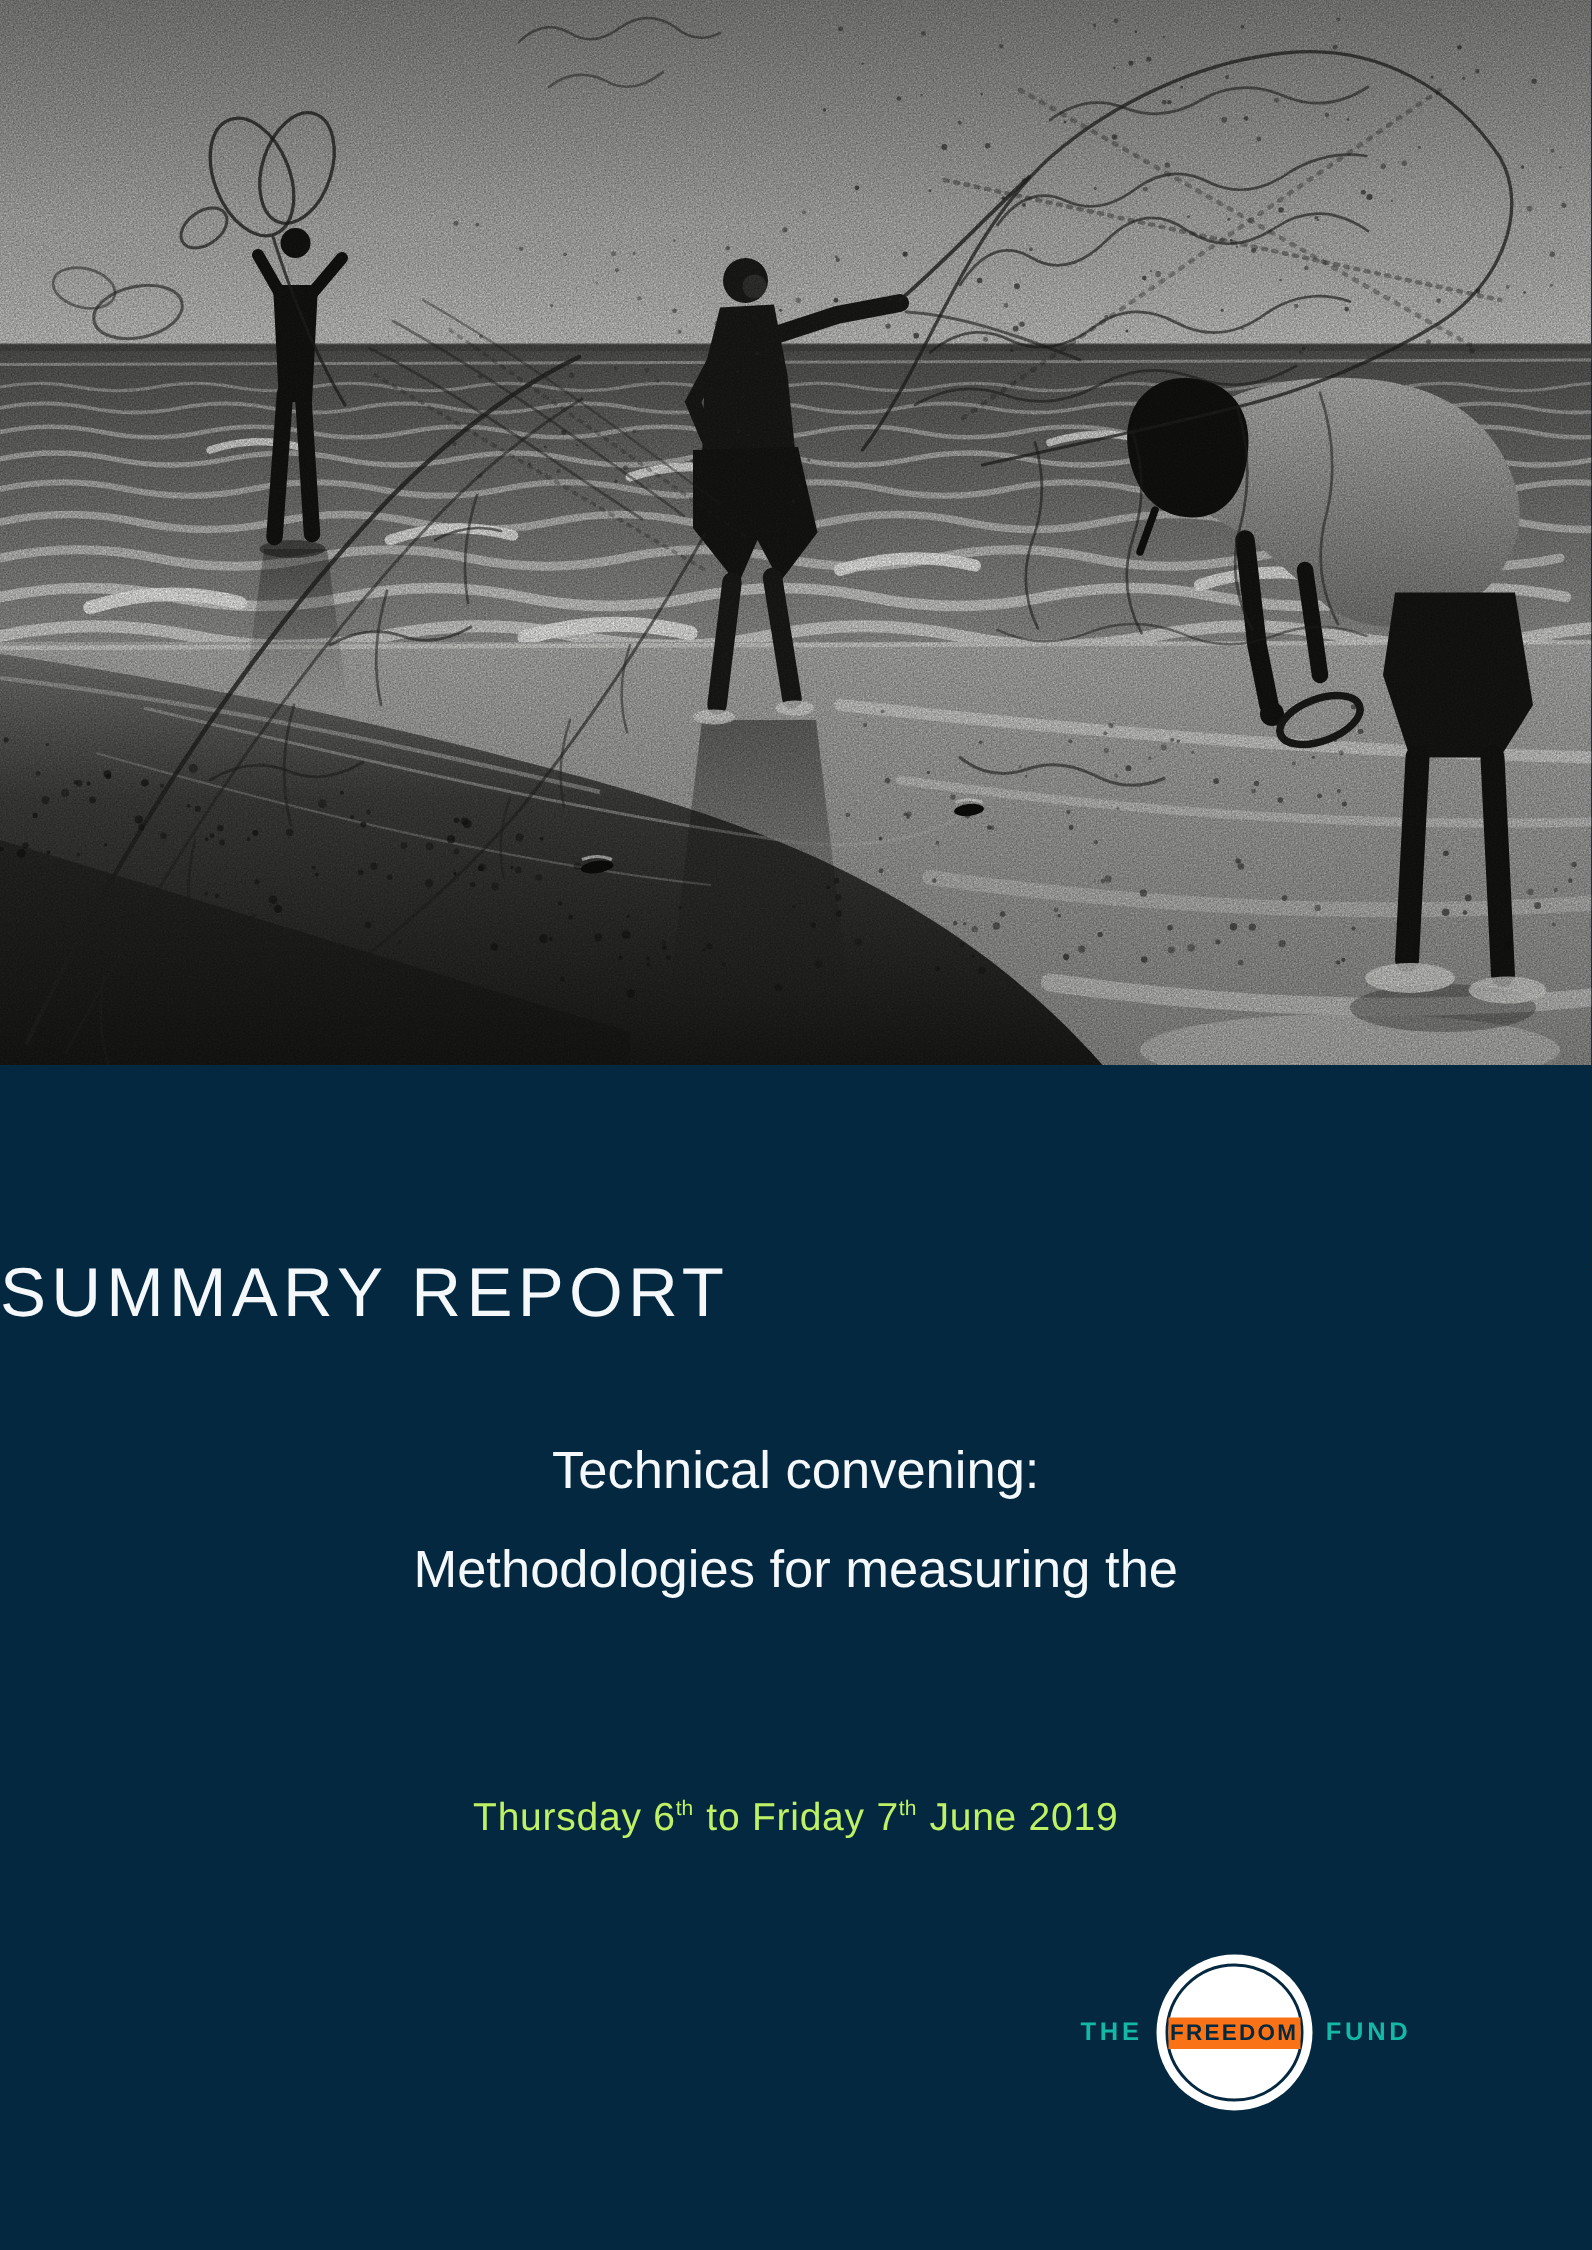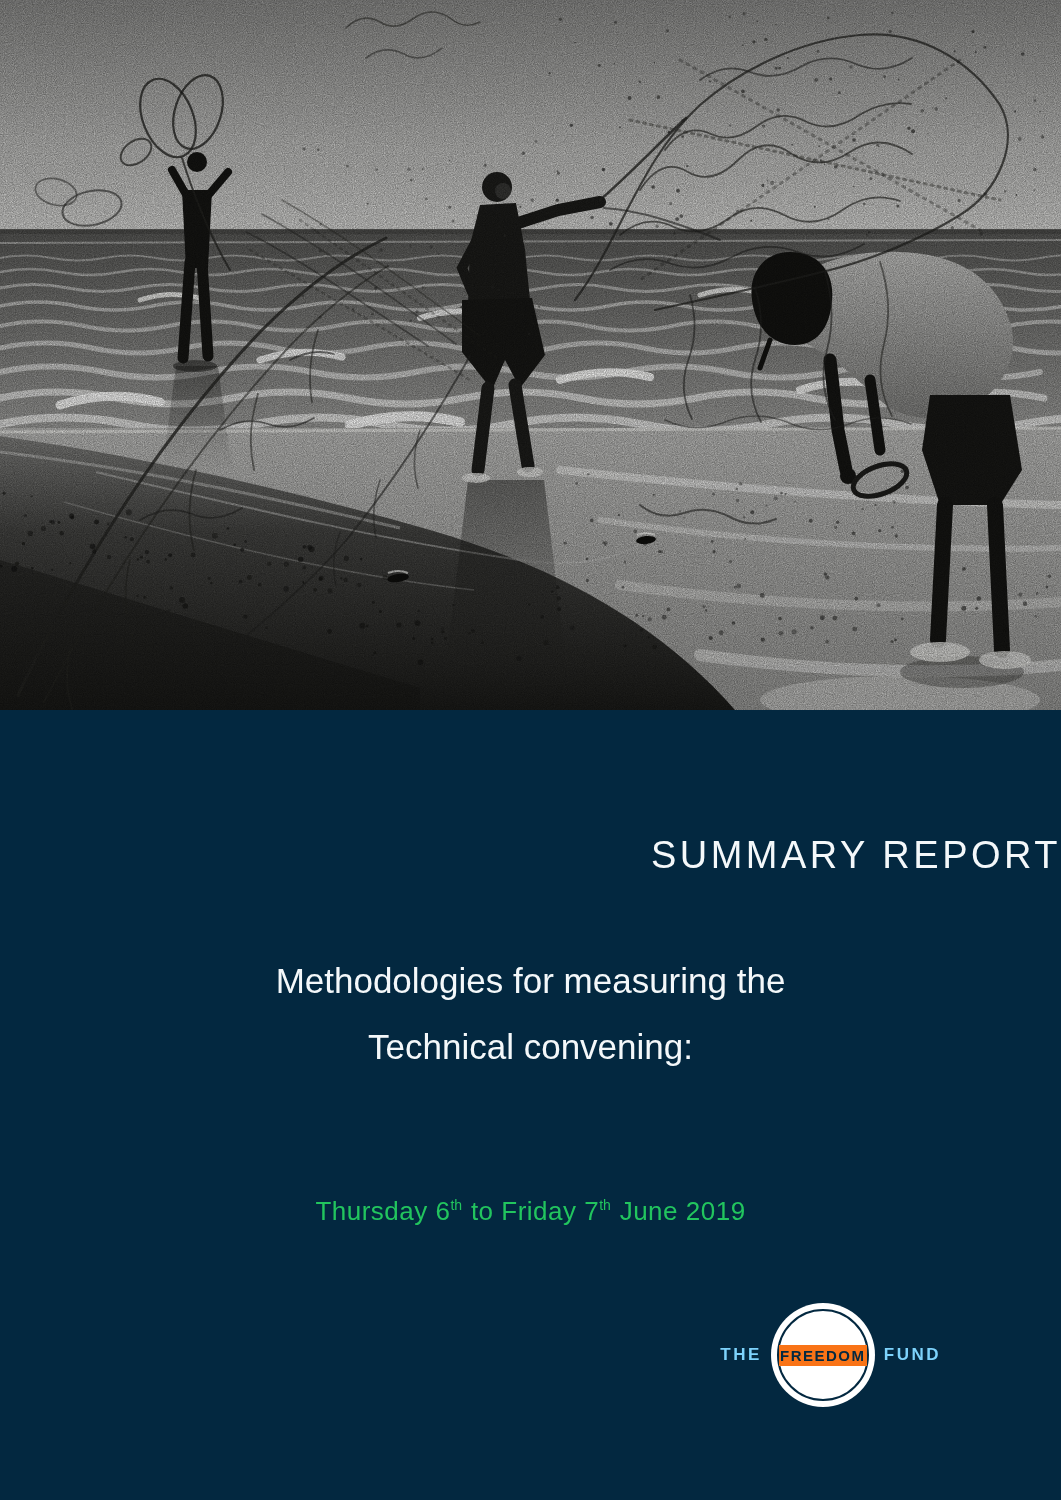--- a/index.html
+++ b/index.html
@@ -5,38 +5,38 @@
   html,body{margin:0;padding:0;background:#222;}
   .page{
     position:relative;width:1061px;height:1500px;margin:0 auto;
     background:#032840;overflow:hidden;
     font-family:"Liberation Sans","DejaVu Sans",sans-serif;
     color:#f4f8fa;
   }
   .photo{position:absolute;top:0;left:0;width:1061px;height:710px;}
   .photo svg{display:block;}
   .kicker{
-    position:absolute;top:834px;left:0;right:0;text-align:right;
-    font-size:38px;font-weight:300;letter-spacing:3.5px;color:#f4f8fa;
+    position:absolute;top:834px;left:0;right:0;text-align:left;
+    font-size:46px;font-weight:300;letter-spacing:3.5px;color:#f4f8fa;
   }
   .title{
     position:absolute;top:948px;left:0;right:0;text-align:center;
     font-size:35px;font-weight:300;letter-spacing:0px;line-height:66px;color:#f4f8fa;
   }
   .date-line{
     position:absolute;top:1196px;left:0;right:0;text-align:center;
-    font-size:26px;font-weight:300;letter-spacing:0.5px;color:#22c55e;
+    font-size:26px;font-weight:300;letter-spacing:0.5px;color:#bef264;
   }
   .date-line .sup{font-size:14px;vertical-align:10px;letter-spacing:0;margin-right:1px;}
   .logo{
     position:absolute;top:1302px;right:120px;height:106px;
     display:flex;align-items:center;gap:9px;
   }
   .logo-word{
-    color:#7dd3fc;font-size:17px;font-weight:700;letter-spacing:2.5px;white-space:nowrap;
+    color:#14b8a6;font-size:17px;font-weight:700;letter-spacing:2.5px;white-space:nowrap;
   }
   .logo-circle{
     position:relative;flex:0 0 auto;width:104px;height:104px;border-radius:50%;
     background:#ffffff;display:flex;align-items:center;justify-content:center;
   }
   .logo-circle::before{
     content:"";position:absolute;inset:6px;border:2px solid #032840;border-radius:50%;
   }
   .logo-freedom{
     position:relative;z-index:1;background:#f97316;padding:2px 1px;
@@ -593,22 +593,22 @@
           <circle cx="684.0" cy="517.6" r="0.87" opacity="0.44"></circle>
         </g>
 
       <rect width="1061" height="710" filter="url(#grain)" opacity="0.35"></rect>
     </svg>
   </div>
 
   <div class="kicker">SUMMARY REPORT</div>
 
   <div class="title">
+    <div>Technical convening:</div>
     <div>Methodologies for measuring the</div>
-    <div>Technical convening:</div>
   </div>
 
   <div class="date-line"><span>Thursday 6</span><span class="sup">th</span><span> to Friday 7</span><span class="sup">th</span><span> June 2019</span></div>
 
   <div class="logo">
     <span class="logo-word">THE</span>
     <span class="logo-circle">
       <span class="logo-freedom">FREEDOM</span>
     </span>
     <span class="logo-word">FUND</span>

